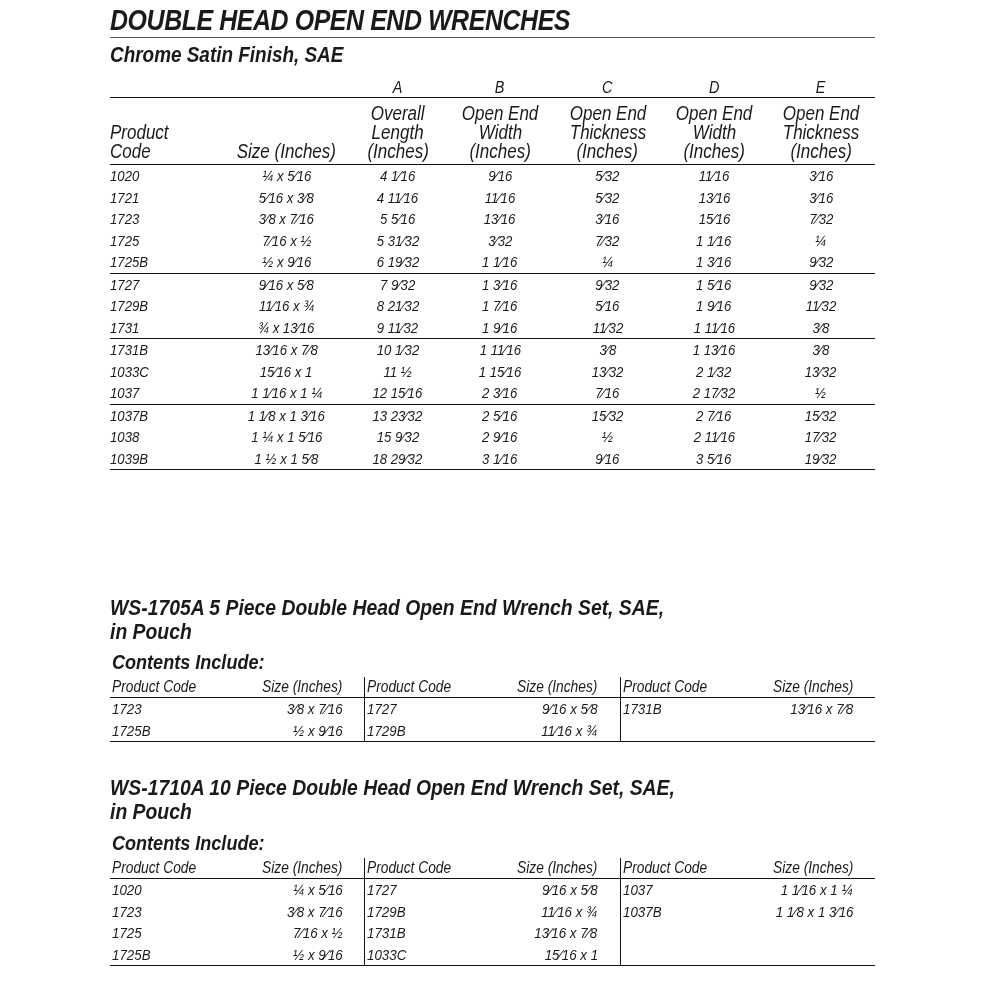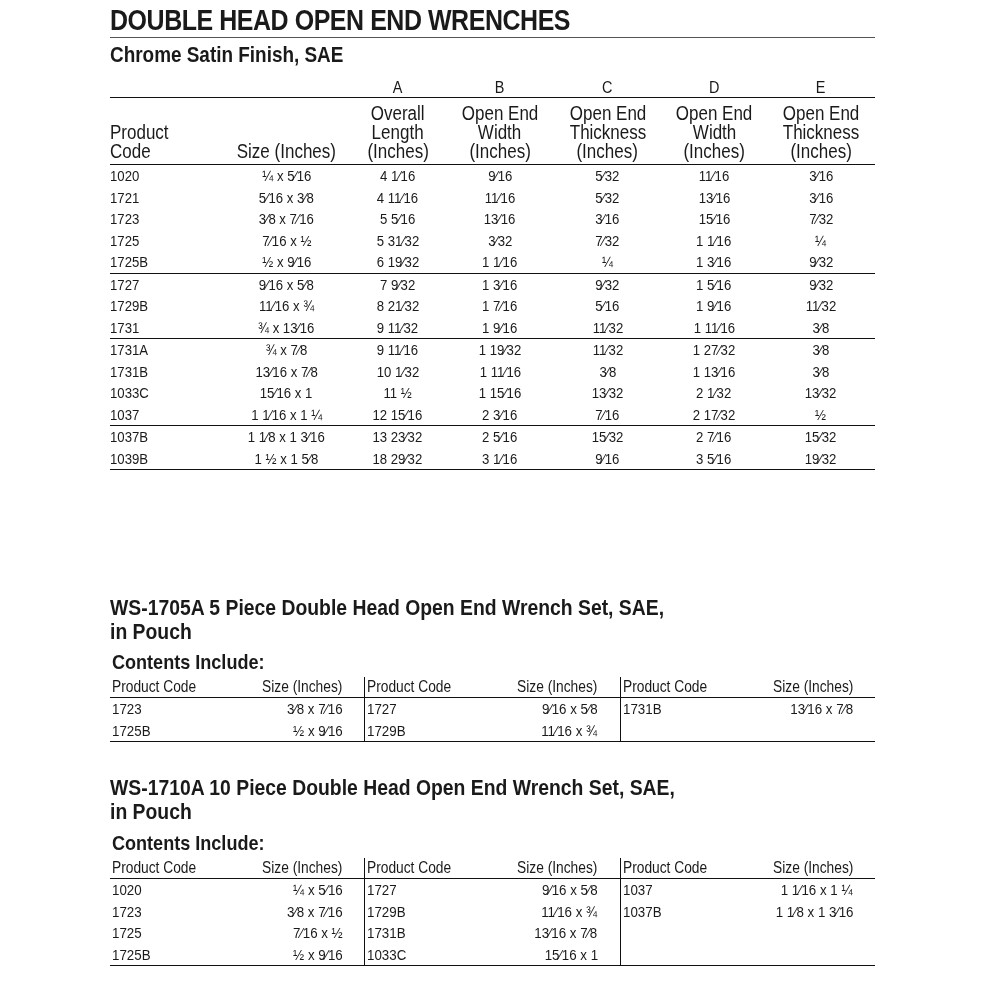--- a/index.html
+++ b/index.html
@@ -1,17 +1,17 @@
 <!DOCTYPE html>
 <html><head>
 <meta charset="utf-8">
 <style>
   html,body{margin:0;padding:0;background:#fff;}
   body{width:1000px;height:1000px;position:relative;overflow:hidden;color:#1a1a1a;font-family:"Liberation Sans",sans-serif;}
-  .wrap{position:absolute;left:110px;top:0;width:765px;}
+  .wrap{position:absolute;left:110px;top:0;width:765px;font-style:italic;}
   .title{font-family:"Liberation Sans",sans-serif;font-weight:bold;font-size:29px;letter-spacing:-0.5px;transform:scaleX(0.86);transform-origin:left;white-space:nowrap;margin-top:4px;height:33px;line-height:33px;}
   .rule-top{position:absolute;left:0;top:37px;width:765px;border-top:1px solid #555;}
   .subtitle{position:absolute;top:42px;left:0;font-weight:bold;font-size:22px;transform:scaleX(0.86);transform-origin:left;white-space:nowrap;}
   table{border-collapse:collapse;}
   .main{position:absolute;top:78px;left:0;width:765px;font-size:15.5px;}
   .main th{font-weight:normal;font-size:20px;line-height:19px;vertical-align:bottom;padding:0;}
   .main th span,.main td span{display:inline-block;transform:scaleX(0.85);}
   .main .letters th{font-size:17px;height:19px;}
   .main .hdr th{border-top:1px solid #111;border-bottom:1px solid #111;padding-bottom:3px;height:63px;}
   .main td{padding:0;height:21.5px;line-height:21.5px;text-align:center;}
@@ -134,29 +134,20 @@
         <tr class="grp-end">
           <td class="c0 code"><span style="transform-origin: left center;">1731</span></td>
           <td class="c1"><span>¾ x 13⁄16</span></td>
           <td class="c2"><span>9 11⁄32</span></td>
           <td class="c3"><span>1 9⁄16</span></td>
           <td class="c4"><span>11⁄32</span></td>
           <td class="c5"><span>1 11⁄16</span></td>
           <td class="c6"><span>3⁄8</span></td>
         </tr>
         <tr>
-          <td class="c0 code"><span style="transform-origin: left center;">1731A</span></td>
-          <td class="c1"><span>¾ x 7⁄8</span></td>
-          <td class="c2"><span>9 11⁄16</span></td>
-          <td class="c3"><span>1 19⁄32</span></td>
-          <td class="c4"><span>11⁄32</span></td>
-          <td class="c5"><span>1 27⁄32</span></td>
-          <td class="c6"><span>3⁄8</span></td>
-        </tr>
-        <tr>
           <td class="c0 code"><span style="transform-origin: left center;">1731B</span></td>
           <td class="c1"><span>13⁄16 x 7⁄8</span></td>
           <td class="c2"><span>10 1⁄32</span></td>
           <td class="c3"><span>1 11⁄16</span></td>
           <td class="c4"><span>3⁄8</span></td>
           <td class="c5"><span>1 13⁄16</span></td>
           <td class="c6"><span>3⁄8</span></td>
         </tr>
         <tr>
           <td class="c0 code"><span style="transform-origin: left center;">1033C</span></td>
@@ -178,20 +169,29 @@
         </tr>
         <tr>
           <td class="c0 code"><span style="transform-origin: left center;">1037B</span></td>
           <td class="c1"><span>1 1⁄8 x 1 3⁄16</span></td>
           <td class="c2"><span>13 23⁄32</span></td>
           <td class="c3"><span>2 5⁄16</span></td>
           <td class="c4"><span>15⁄32</span></td>
           <td class="c5"><span>2 7⁄16</span></td>
           <td class="c6"><span>15⁄32</span></td>
         </tr>
+        <tr>
+          <td class="c0 code"><span style="transform-origin: left center;">1038</span></td>
+          <td class="c1"><span>1 ¼ x 1 5⁄16</span></td>
+          <td class="c2"><span>15 9⁄32</span></td>
+          <td class="c3"><span>2 9⁄16</span></td>
+          <td class="c4"><span>½</span></td>
+          <td class="c5"><span>2 11⁄16</span></td>
+          <td class="c6"><span>17⁄32</span></td>
+        </tr>
         <tr class="grp-end">
           <td class="c0 code"><span style="transform-origin: left center;">1039B</span></td>
           <td class="c1"><span>1 ½ x 1 5⁄8</span></td>
           <td class="c2"><span>18 29⁄32</span></td>
           <td class="c3"><span>3 1⁄16</span></td>
           <td class="c4"><span>9⁄16</span></td>
           <td class="c5"><span>3 5⁄16</span></td>
           <td class="c6"><span>19⁄32</span></td>
         </tr>
       </tbody>

